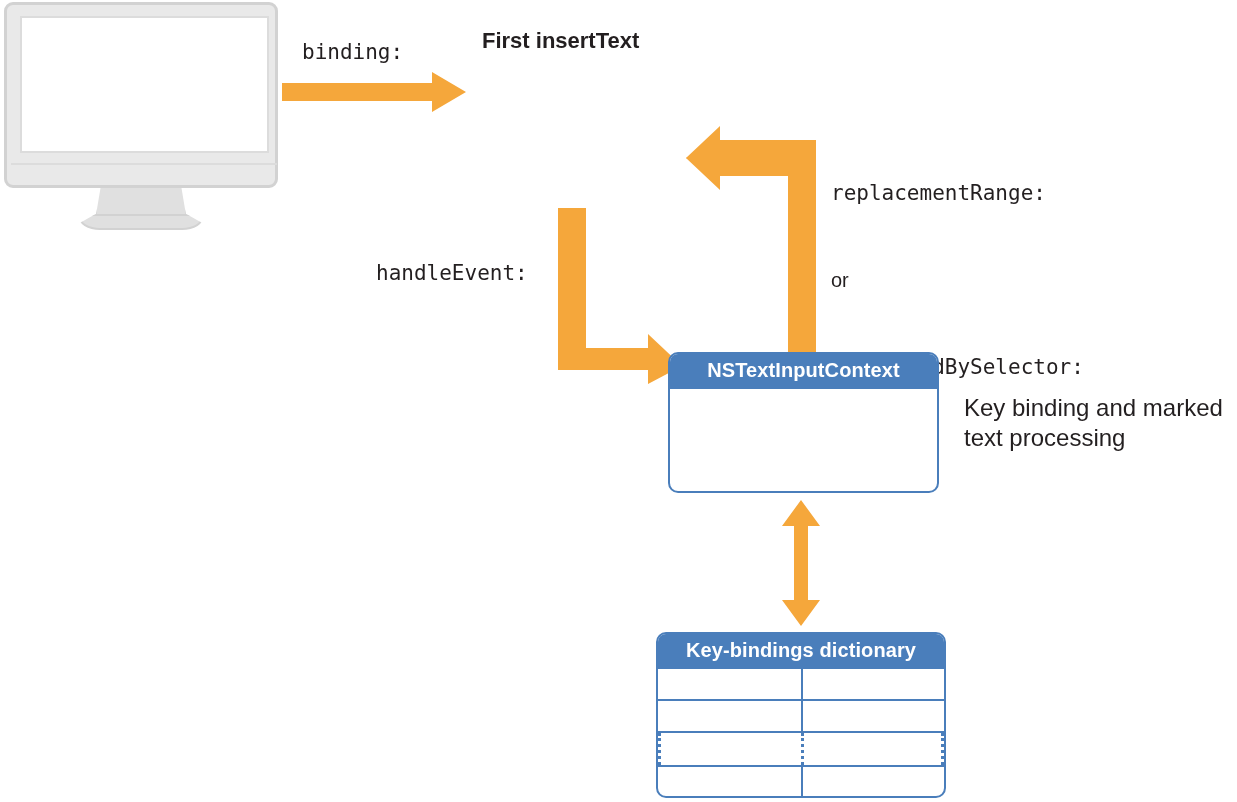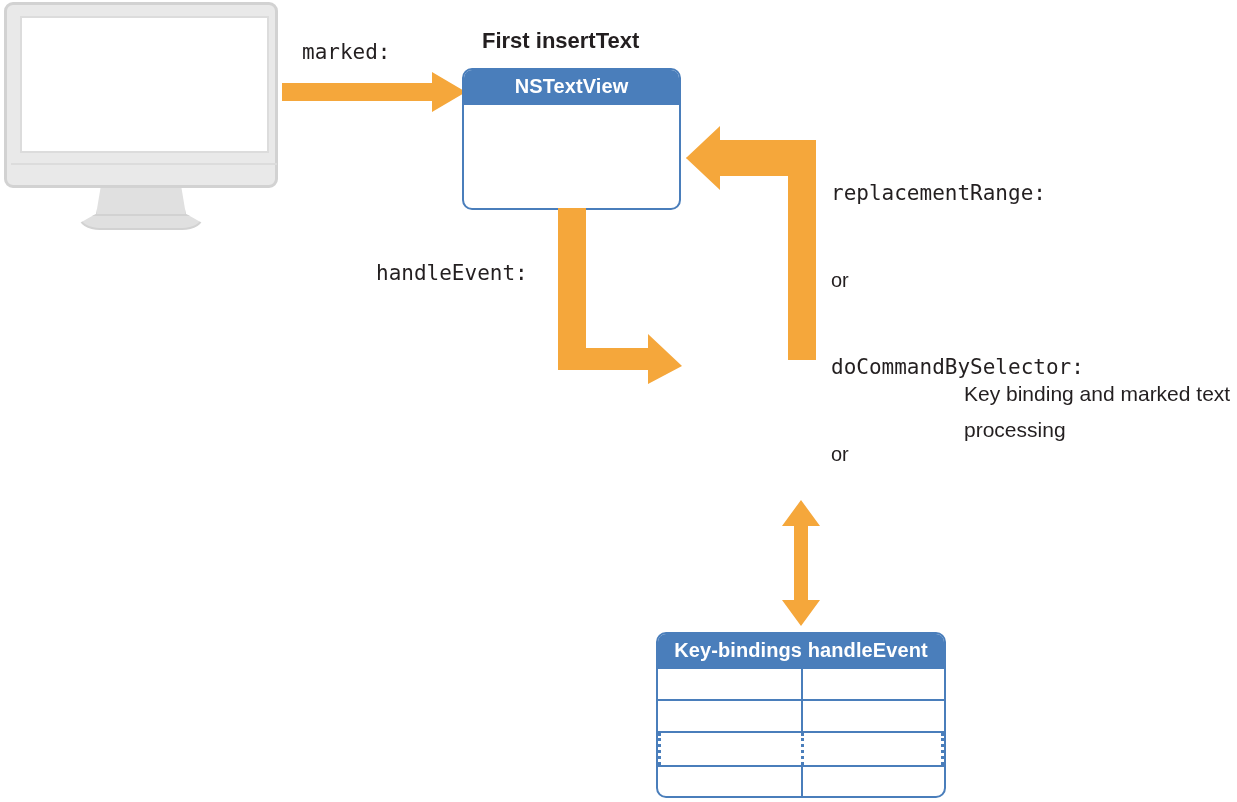--- a/index.html
+++ b/index.html
@@ -147,22 +147,22 @@
   #lbl-handleevent { left: 376px; top: 261px; font-size: 21px; }
   #lbl-returns {
     left: 831px; top: 121px;
     font-size: 21px; line-height: 29px;
   }
   #lbl-returns .or {
     font-family: "Liberation Sans", sans-serif;
     font-size: 20px;
   }
   #lbl-keybinding {
-    left: 964px; top: 376px;
-    font-size: 21px; line-height: 36px;
+    left: 964px; top: 393px;
+    font-size: 24px; line-height: 30px;
     width: 268px;
   }
 
   
   .arrow-svg { position: absolute; overflow: visible; }
 </style>
 </head>
 <body>
 
 <div id="canvas">
@@ -174,56 +174,56 @@
       <div class="apple-logo"></div>
     </div>
     <div class="mon-neck"></div>
     <div class="mon-foot"></div>
   </div>
 
   <svg class="arrow-svg" style="left:282px; top:72px;" width="184" height="40" viewBox="0 0 184 40">
     <path d="M0,11 L150,11 L150,0 L184,20 L150,40 L150,29 L0,29 Z" fill="#F5A73B"></path>
   </svg>
 
-  <div class="abs label-mono" id="lbl-keydown">marked:</div>
+  <div class="abs label-mono" id="lbl-keydown">binding:</div>
 
   <div class="abs label-sans" id="lbl-first-responder">First insertText</div>
 
-  <div class="abs class-box" id="box-textview">
-    <div class="hdr">NSTextView</div>
-  </div>
 
   <svg class="arrow-svg" style="left:558px; top:208px;" width="124" height="176" viewBox="0 0 124 176">
     <path d="M0,0 L28,0 L28,140 L90,140 L90,126 L124,158 L90,176 L90,162 L0,162 Z" fill="#F5A73B"></path>
   </svg>
 
   <div class="abs label-mono" id="lbl-handleevent">handleEvent:</div>
 
   <svg class="arrow-svg" style="left:686px; top:70px;" width="130" height="290" viewBox="0 0 130 290">
     <path d="M130,290 L130,92 L34,92 L34,106 L0,88 L34,70 L34,80 L130,80 L130,80 L130,290 Z" fill="#F5A73B"></path>
     <path d="M102,70 L130,70 L130,290 L102,290 Z" fill="#F5A73B"></path>
     <path d="M34,70 L130,70 L130,106 L34,106 L34,120 L0,88 L34,56 Z" fill="#F5A73B"></path>
   </svg>
 
   <div class="abs label-mono" id="lbl-returns">
     <div>replacementRange:</div>
     <div class="or">or</div>
     <div>doCommandBySelector:</div>
     <div class="or">or</div>
   </div>
 
+  <div class="abs class-box" id="box-inputcontext">
+    <div class="hdr">NSTextInputContext</div>
+  </div>
 
   <div class="abs label-sans" id="lbl-keybinding">Key binding and marked text processing</div>
 
   <svg class="arrow-svg" style="left:782px; top:500px;" width="38" height="126" viewBox="0 0 38 126">
     <path d="M19,0 L38,26 L26,26 L26,100 L38,100 L19,126 L0,100 L12,100 L12,26 L0,26 Z" fill="#F5A73B"></path>
   </svg>
 
   <div class="abs class-box" id="box-dict">
-    <div class="hdr">Key-bindings handleEvent</div>
+    <div class="hdr">Key-bindings dictionary</div>
     <div class="dict-body">
       <div class="dict-row">
         <div class="vdiv"></div>
       </div>
       <div class="dict-row">
         <div class="vdiv"></div>
       </div>
       <div class="dict-row ellipsis">
         <div class="edge-l"></div>
         <div class="vdiv"></div>

